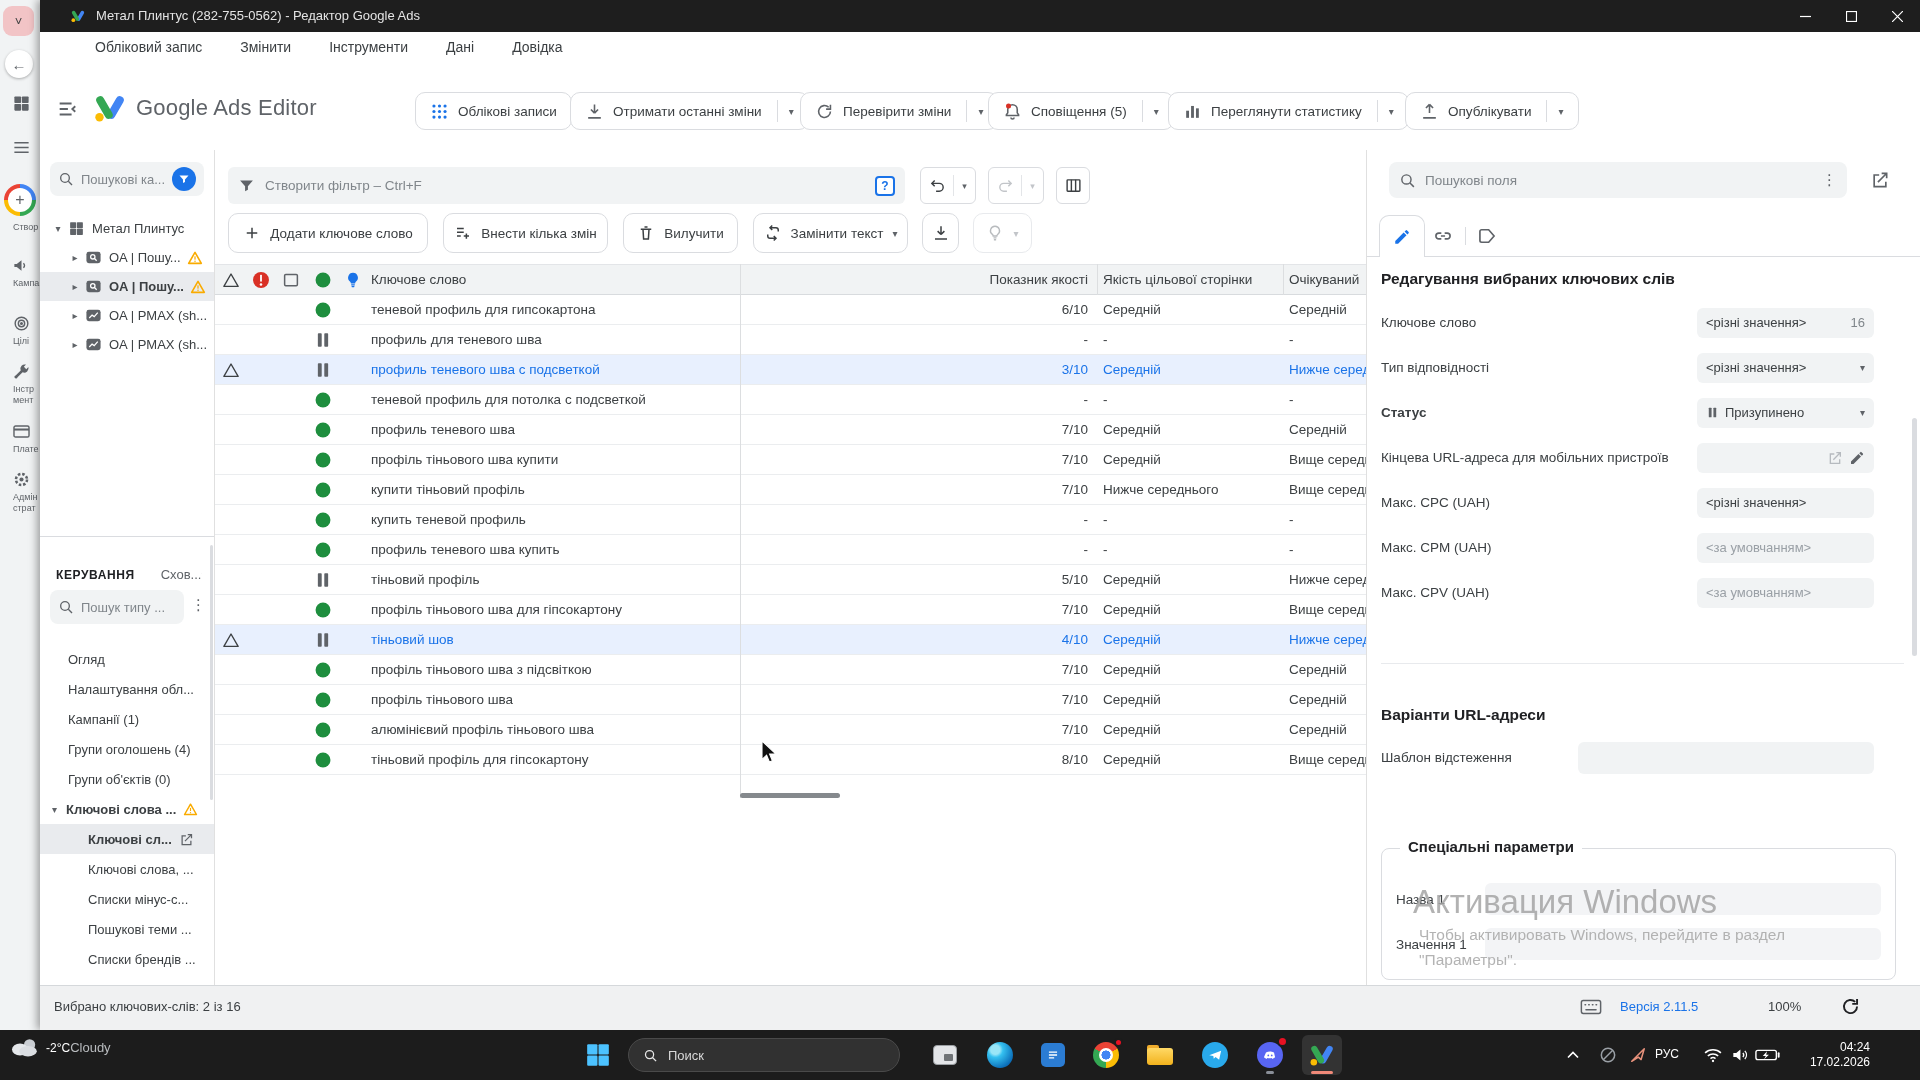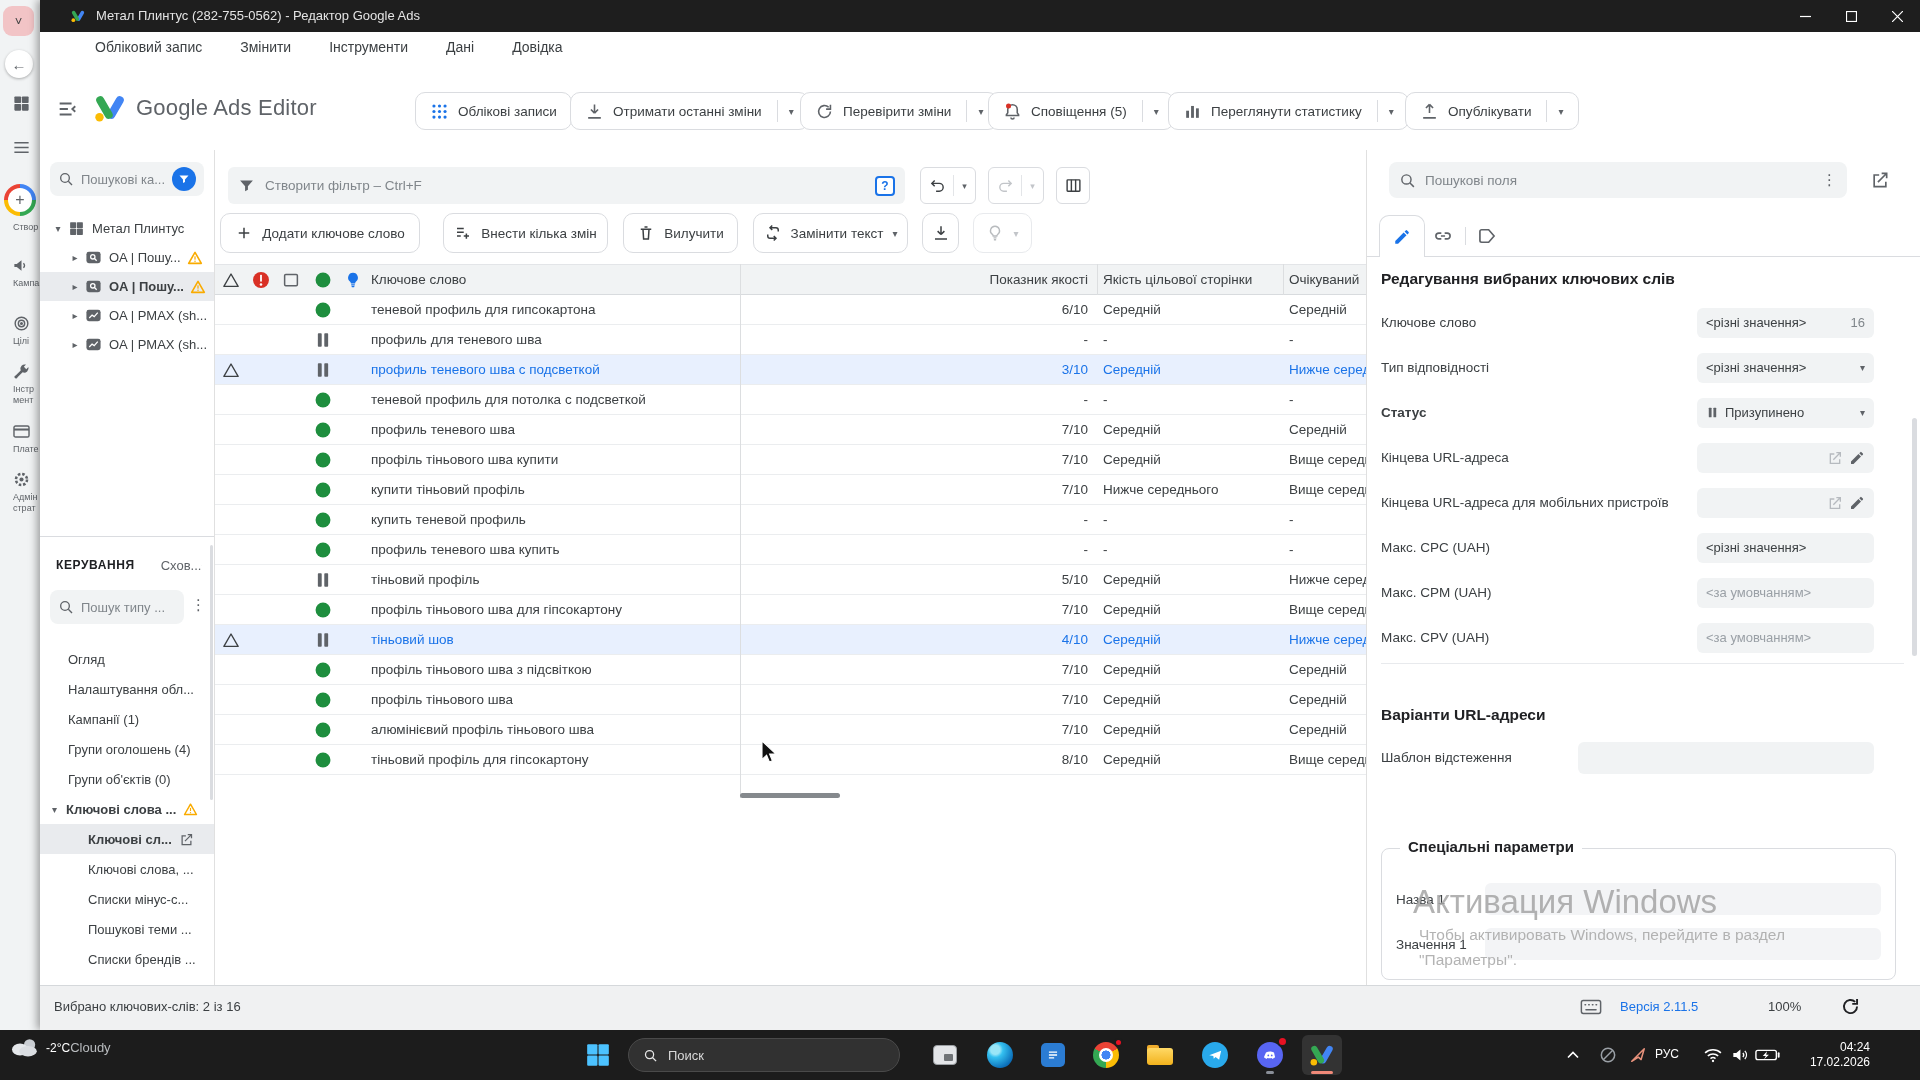--- a/index.html
+++ b/index.html
@@ -68,21 +68,21 @@
   .titem{position:relative;height:29px;display:flex;align-items:center;font-size:13px;color:#3c4043;white-space:nowrap;}
   .titem .arr{width:12px;text-align:center;color:#5f6368;font-size:10px;flex:0 0 auto;}
   .titem .tico{width:17px;height:17px;margin:0 7px 0 4px;flex:0 0 auto;display:flex;}
   .titem .tico svg{width:100%;height:100%;}
   .titem.lvl0{padding-left:12px;}
   .titem.lvl1{padding-left:29px;}
   .titem.sel{background:#e9ebee;font-weight:bold;}
   .twarn{width:16px;height:16px;margin-left:6px;flex:0 0 auto;display:flex;}
   .twarn svg{width:100%;height:100%;}
   .side-divider{position:absolute;left:0;top:386px;width:100%;height:1px;background:#dadce0;}
-  .mtabs{position:absolute;left:0;top:398px;width:100%;height:34px;display:flex;align-items:center;}
+  .mtabs{position:absolute;left:0;top:398px;width:100%;height:34px;display:flex;align-items:flex-end;}
   .mtab1{margin-left:16px;font-size:12px;font-weight:bold;letter-spacing:.6px;color:#202124;}
   .mtab2{margin-left:26px;font-size:13px;color:#5f6368;}
   .paneltgl{margin-left:auto;margin-right:12px;width:17px;height:17px;display:flex;}
   .paneltgl svg{width:100%;height:100%;}
   .type-search{top:440px;right:30px;}
   .side-kebab{position:absolute;right:8px;top:446px;color:#5f6368;font-size:15px;}
   .nav{position:absolute;left:0;top:494px;width:100%;}
   .nitem{position:relative;height:30px;display:flex;align-items:center;font-size:13px;color:#3c4043;white-space:nowrap;overflow:hidden;}
   .nitem.plain{padding-left:28px;}
   .nitem.group{padding-left:12px;font-weight:bold;}
@@ -600,21 +600,21 @@
         </div>
         <div class="sqbtn" style="left:841px;width:34px">
           <span class="half">
               <svg viewBox="0 0 24 24" fill="none" stroke="#3c4043" stroke-width="2">
                 <rect x="3" y="4" width="18" height="16" rx="1"></rect>
                 <path d="M9 4v16M15 4v16"></path>
               </svg>
             </span>
         </div>
 
-        <div class="abtn" style="left:5px;width:200px">
+        <div class="abtn" style="left:13px;width:200px">
           <span class="ic">
               <svg viewBox="0 0 24 24" fill="none" stroke="#3c4043" stroke-width="2">
                 <path d="M12 5v14M5 12h14"></path>
               </svg>
             </span>
           <span>Додати ключове слово</span>
         </div>
         <div class="abtn" style="left:228px;width:165px">
           <span class="ic">
               <svg viewBox="0 0 24 24" fill="none" stroke="#3c4043" stroke-width="2">
@@ -947,35 +947,20 @@
               <span class="flabel b">Статус</span>
               <div class="fbox">
                 <span class="pi">
                   <svg viewBox="0 0 14 14">
                     <rect x="3" y="1.8" width="3" height="10.4" rx=".6" fill="#5f6368"></rect>
                     <rect x="8" y="1.8" width="3" height="10.4" rx=".6" fill="#5f6368"></rect>
                   </svg>
                 </span>
                 <span>Призупинено</span>
                 <span class="carr">▾</span>
-              </div>
-            </div>
-            <div class="frow">
-              <span class="flabel">Кінцева URL-адреса</span>
-              <div class="fbox">
-                <span class="uic first">
-                  <svg viewBox="0 0 24 24" fill="#b6babf">
-                    <path d="M18 19H6V7h5V5H4v16h16v-7h-2zM14 3v2h3.6l-8.8 8.8 1.4 1.4L19 6.4V10h2V3z"></path>
-                  </svg>
-                </span>
-                <span class="uic">
-                  <svg viewBox="0 0 24 24" fill="#5f6368">
-                    <path d="M3 17.2V21h3.8L18 9.8 14.2 6 3 17.2zM20.8 7c.5-.5.5-1.3 0-1.8l-2-2a1.3 1.3 0 0 0-1.8 0l-1.6 1.6 3.8 3.8L20.8 7z"></path>
-                  </svg>
-                </span>
               </div>
             </div>
             <div class="frow">
               <span class="flabel">Кінцева URL-адреса для мобільних пристроїв</span>
               <div class="fbox">
                 <span class="uic first">
                   <svg viewBox="0 0 24 24" fill="#b6babf">
                     <path d="M18 19H6V7h5V5H4v16h16v-7h-2zM14 3v2h3.6l-8.8 8.8 1.4 1.4L19 6.4V10h2V3z"></path>
                   </svg>
                 </span>

